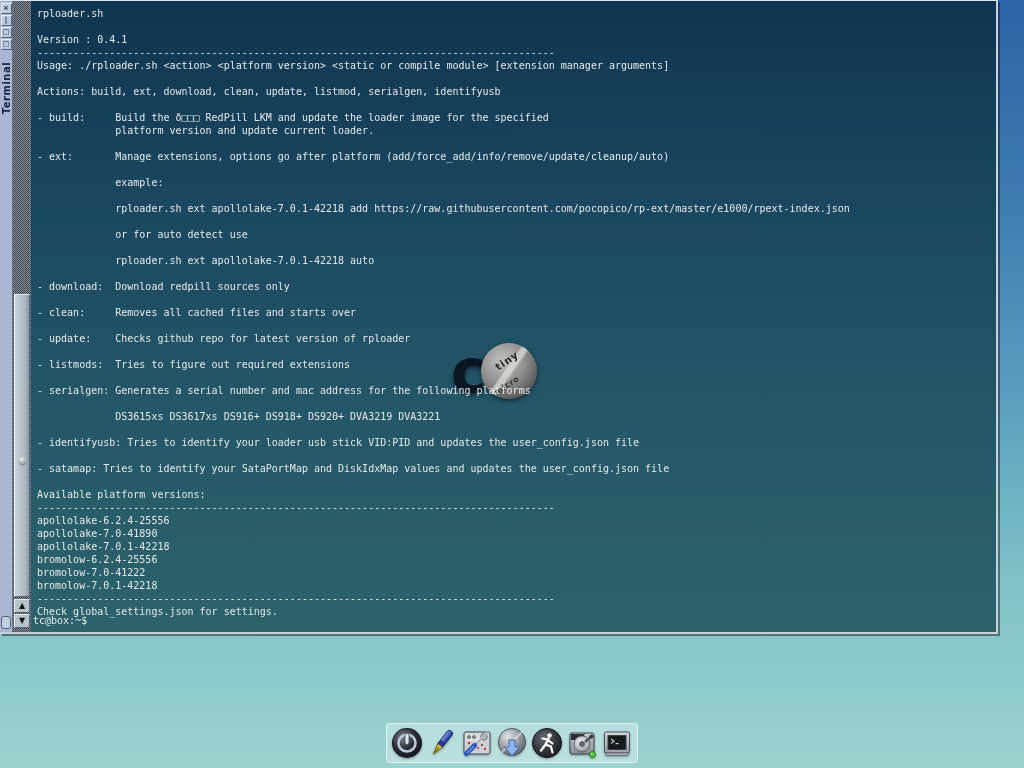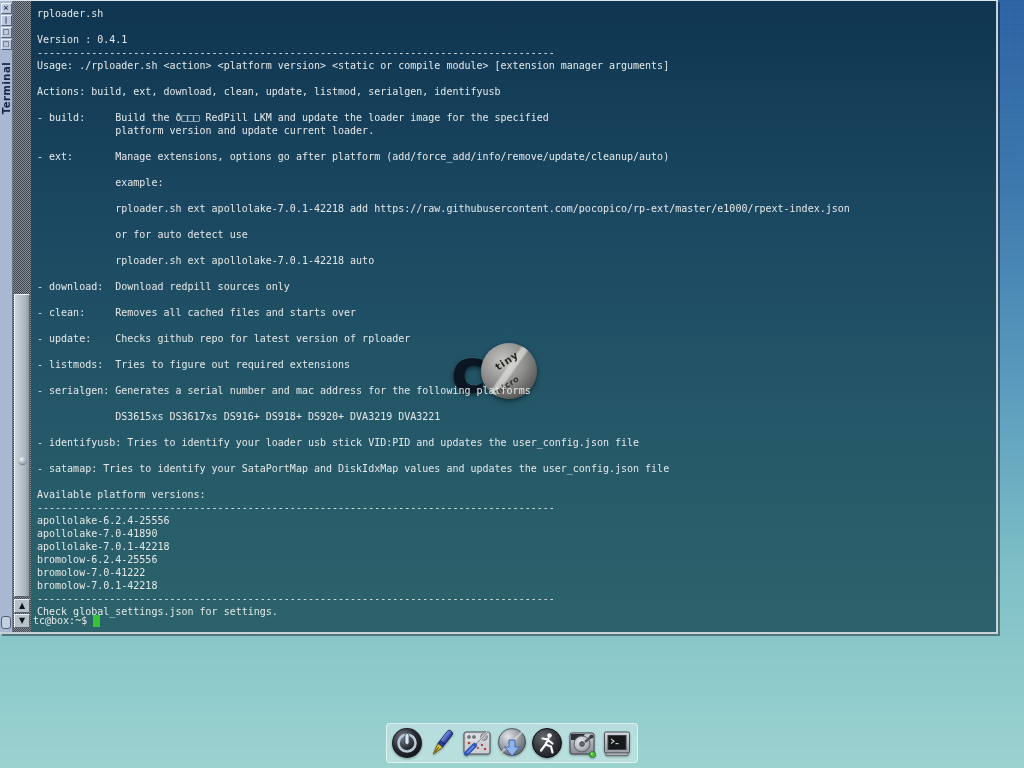--- a/index.html
+++ b/index.html
@@ -66,21 +66,21 @@
     flex:1;position:relative;overflow:hidden;
     background:linear-gradient(180deg,#0f3550 0%,#1a4660 30%,#245768 65%,#2c636b 100%);
   }
   pre.term{
     position:absolute;left:2px;top:2px;margin:4px;z-index:2;
     font:10px/13px "DejaVu Sans Mono",monospace;color:#e4e8e8;white-space:pre;
   }
   .prompt-line{
     position:absolute;left:2px;top:613px;z-index:2;height:13px;
     display:flex;align-items:center;
-    font:10px/13px "DejaVu Sans Mono",monospace;color:#e4e8e8;
+    font:10px/13px "DejaVu Sans Mono",monospace;color:#e4e8e8;flex-direction:column;
   }
   .cursor{width:7px;height:12px;background:#35c435;margin-left:6px;}
   
   .logo{
     position:absolute;left:420px;top:340px;z-index:1;display:flex;align-items:center;
     font:bold 60px/60px "DejaVu Sans",sans-serif;color:#0b1623;letter-spacing:-3px;
     text-shadow:0 2px 4px rgba(0,0,0,0.55),0 -1px 1px rgba(100,140,170,0.25);
   }
   .logo-sphere{
     width:56px;height:56px;border-radius:50%;margin:0 -3px;position:relative;flex:none;

